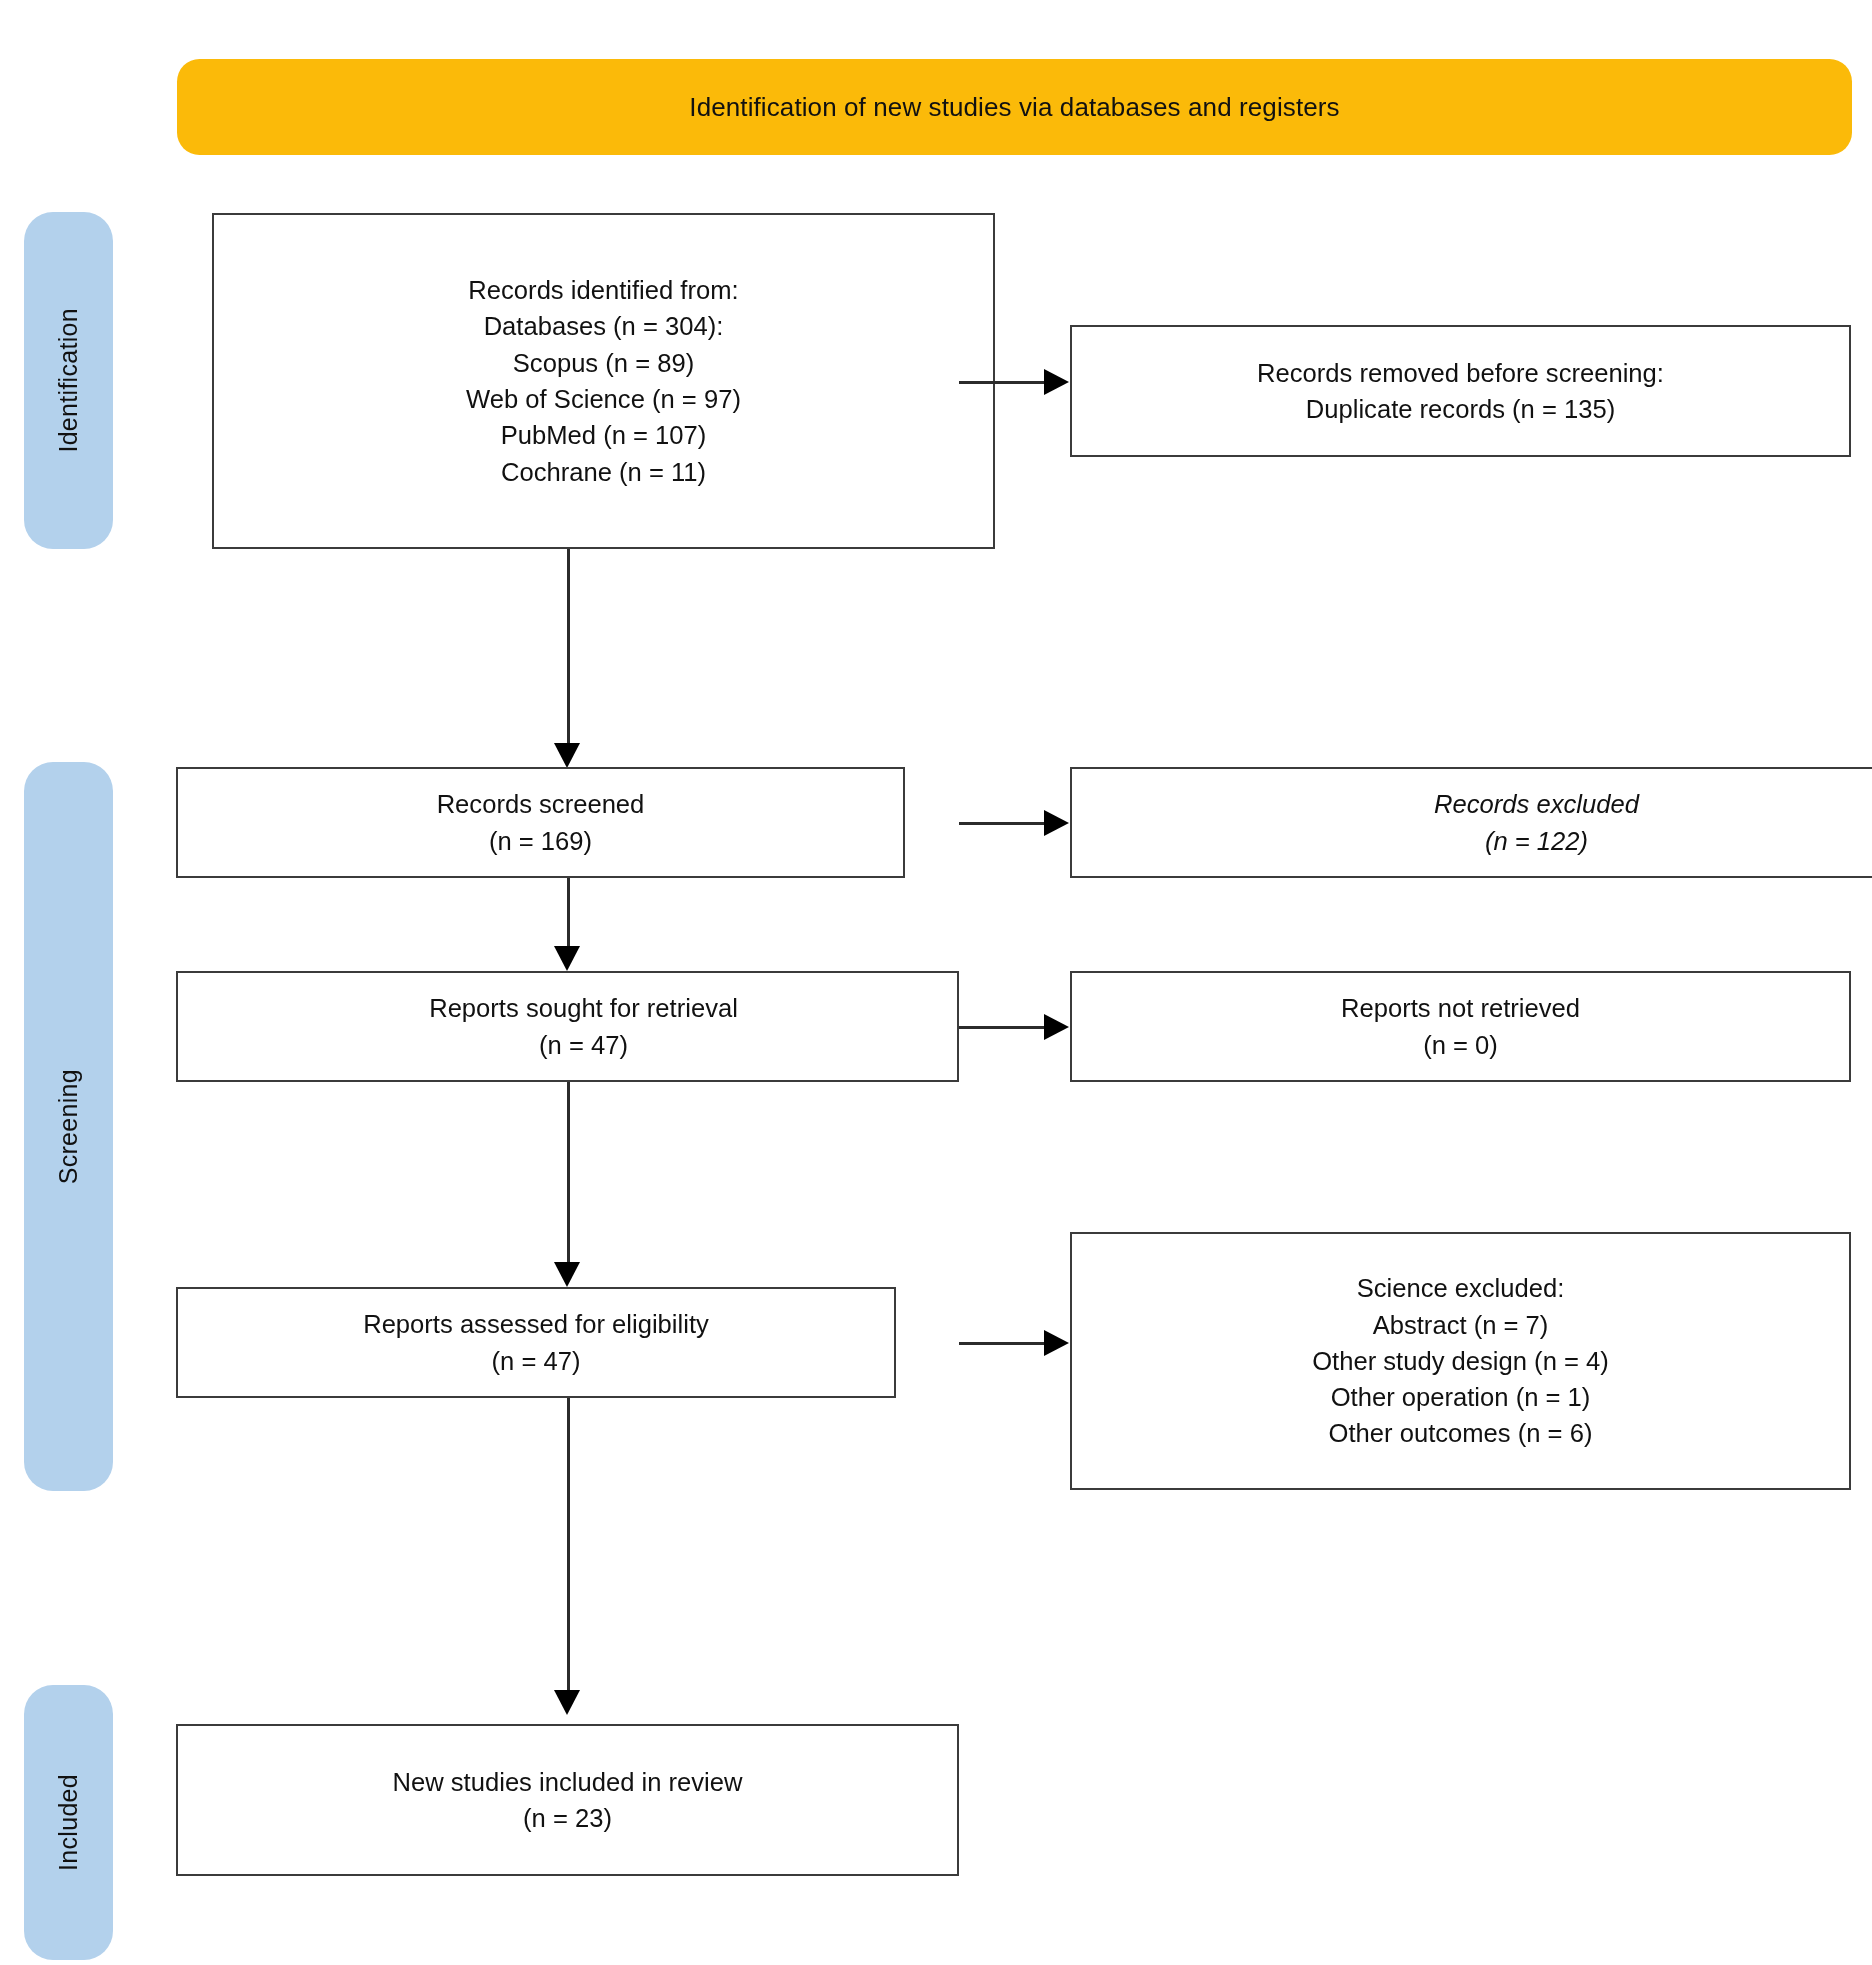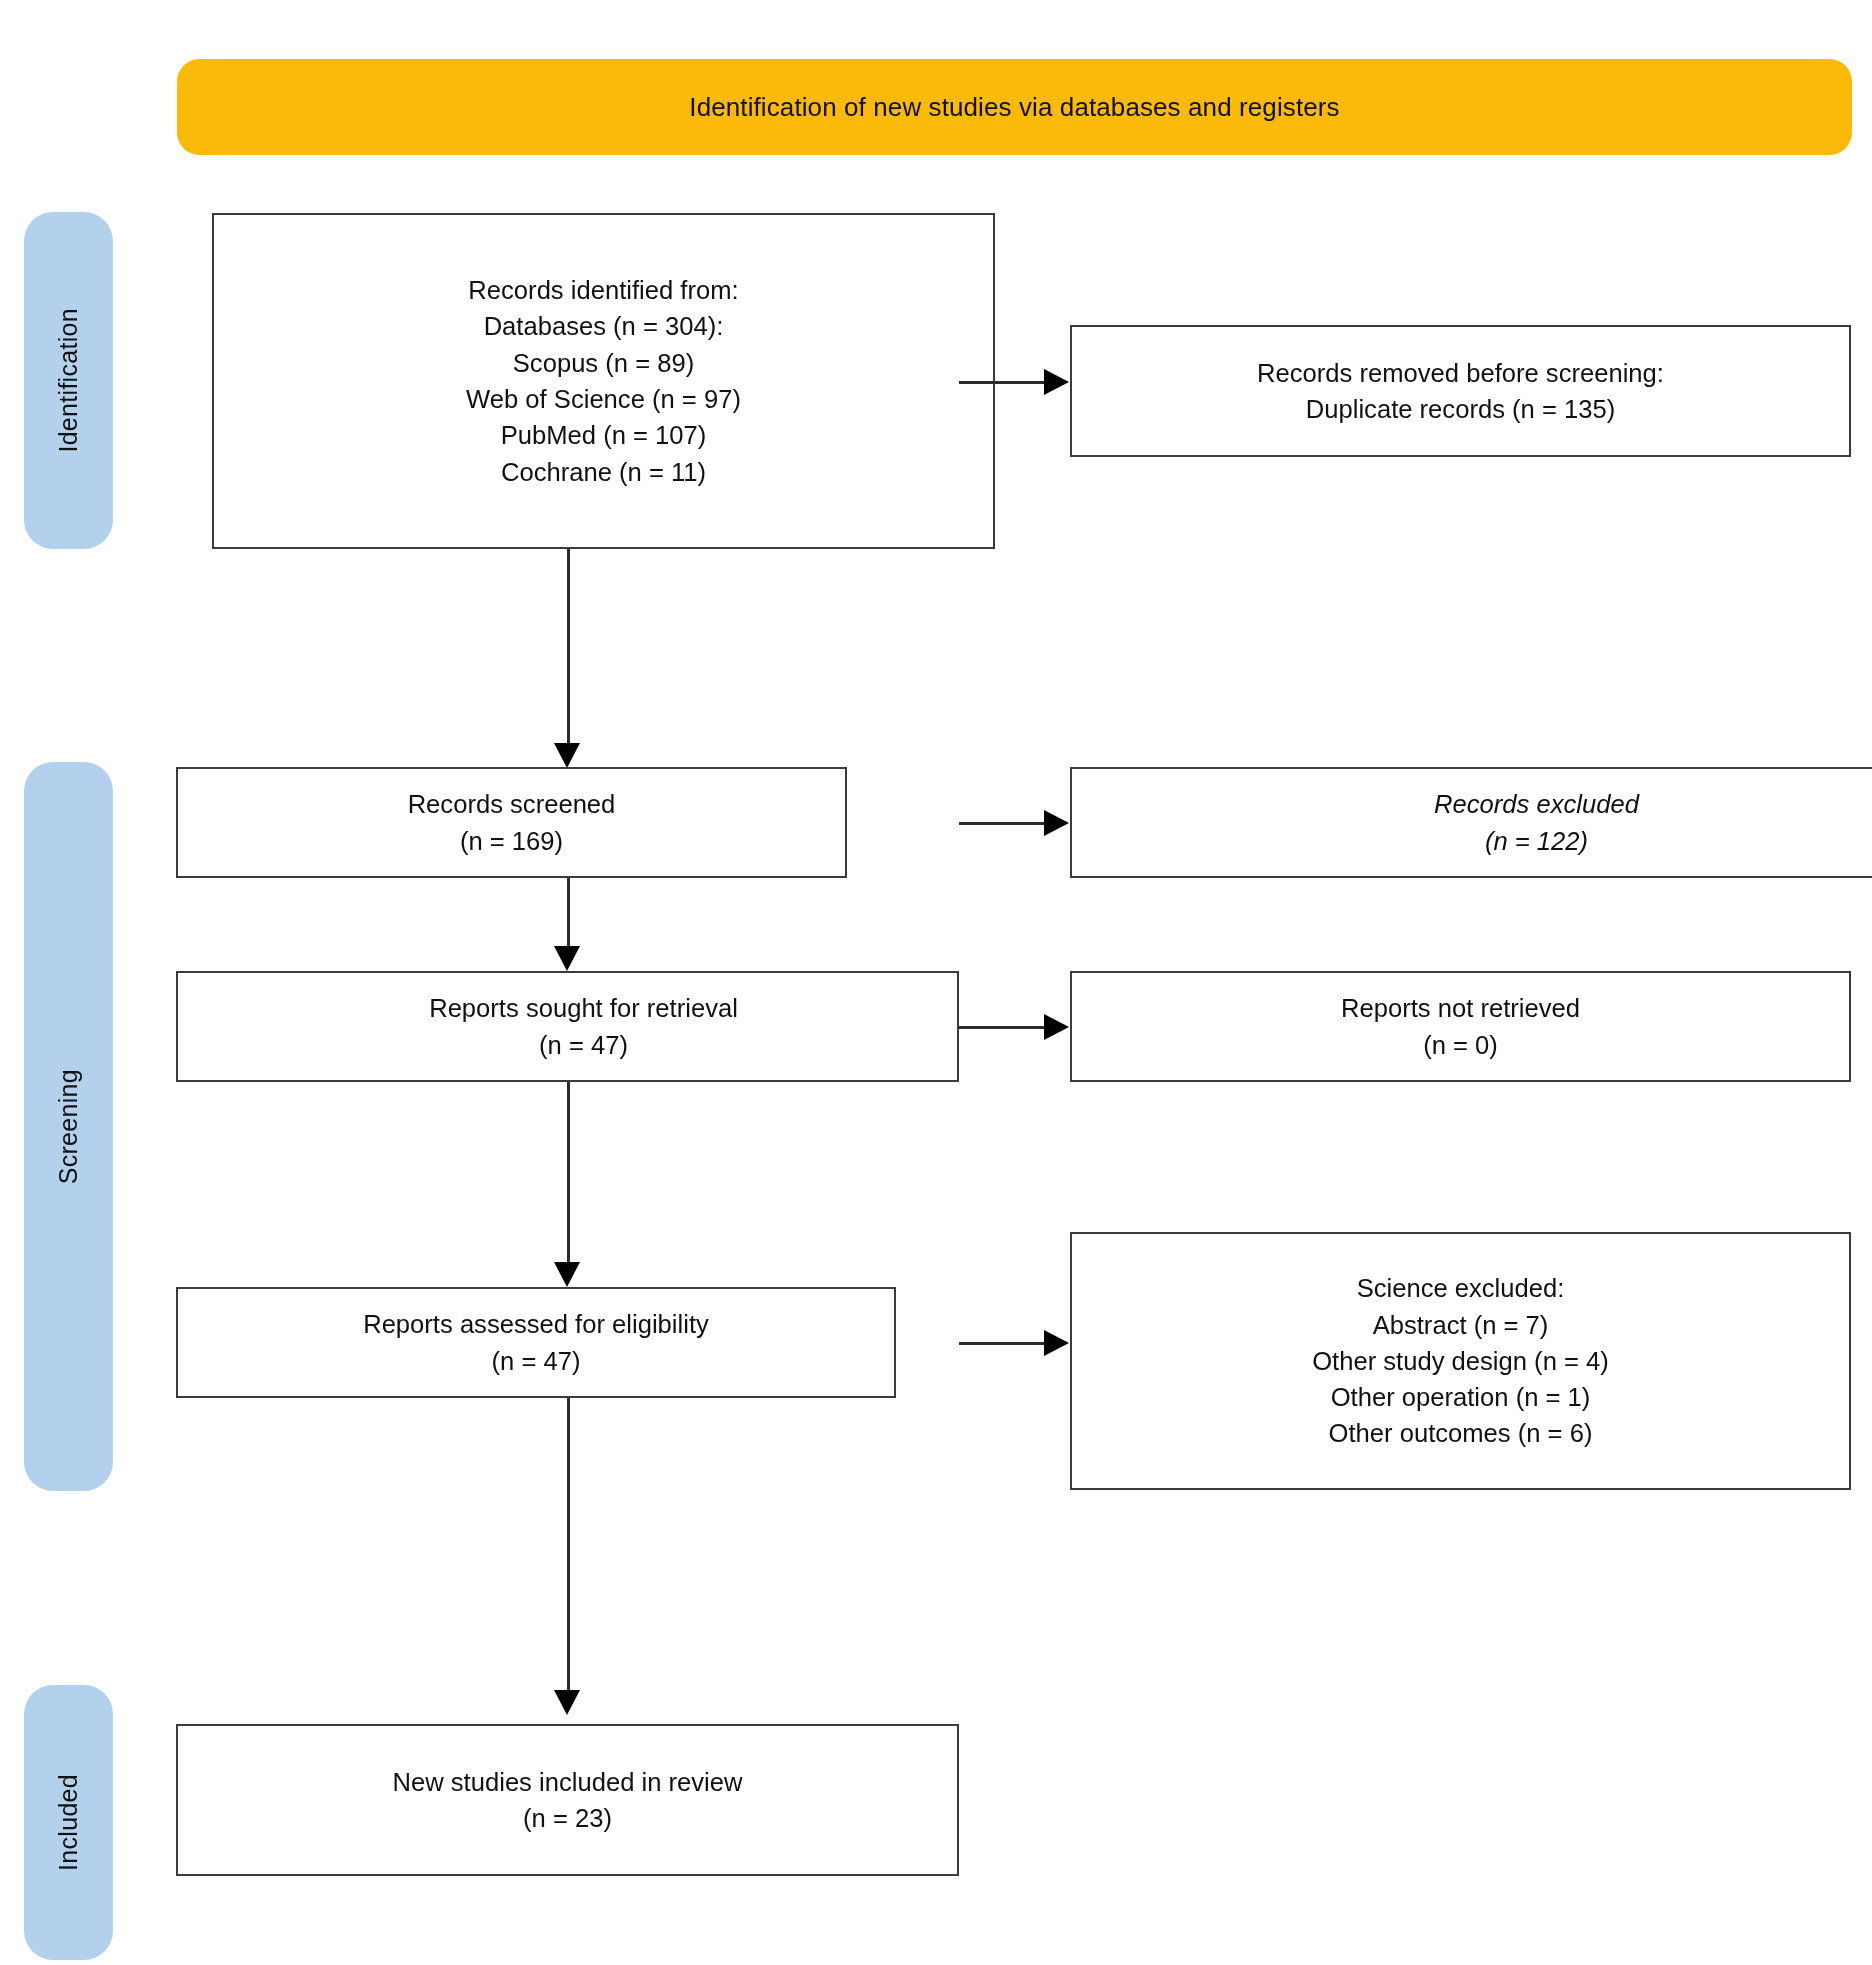--- a/index.html
+++ b/index.html
@@ -105,21 +105,21 @@
     <div class="line">Records removed before screening:</div>
     <div class="line">Duplicate records (n = 135)</div>
   </div>
 
   <div class="hline" style="left:959px;top:381px;width:87px;"></div>
   <div class="arrow-right" style="left:1044px;top:369px;"></div>
 
   <div class="vline" style="left:567px;top:549px;height:201px;"></div>
   <div class="arrow-down" style="left:554px;top:743px;"></div>
 
-  <div class="box" style="left:176px;top:767px;width:671px;height:111px;">
+  <div class="box" style="left:176px;top:767px;width:729px;height:111px;">
     <div class="line">Records screened</div>
     <div class="line">(n = 169)</div>
   </div>
 
   <div class="box" style="left:1070px;top:767px;width:933px;height:111px;font-style:italic;">
     <div class="line">Records excluded</div>
     <div class="line">(n = 122)</div>
   </div>
 
   <div class="hline" style="left:959px;top:822px;width:87px;"></div>

